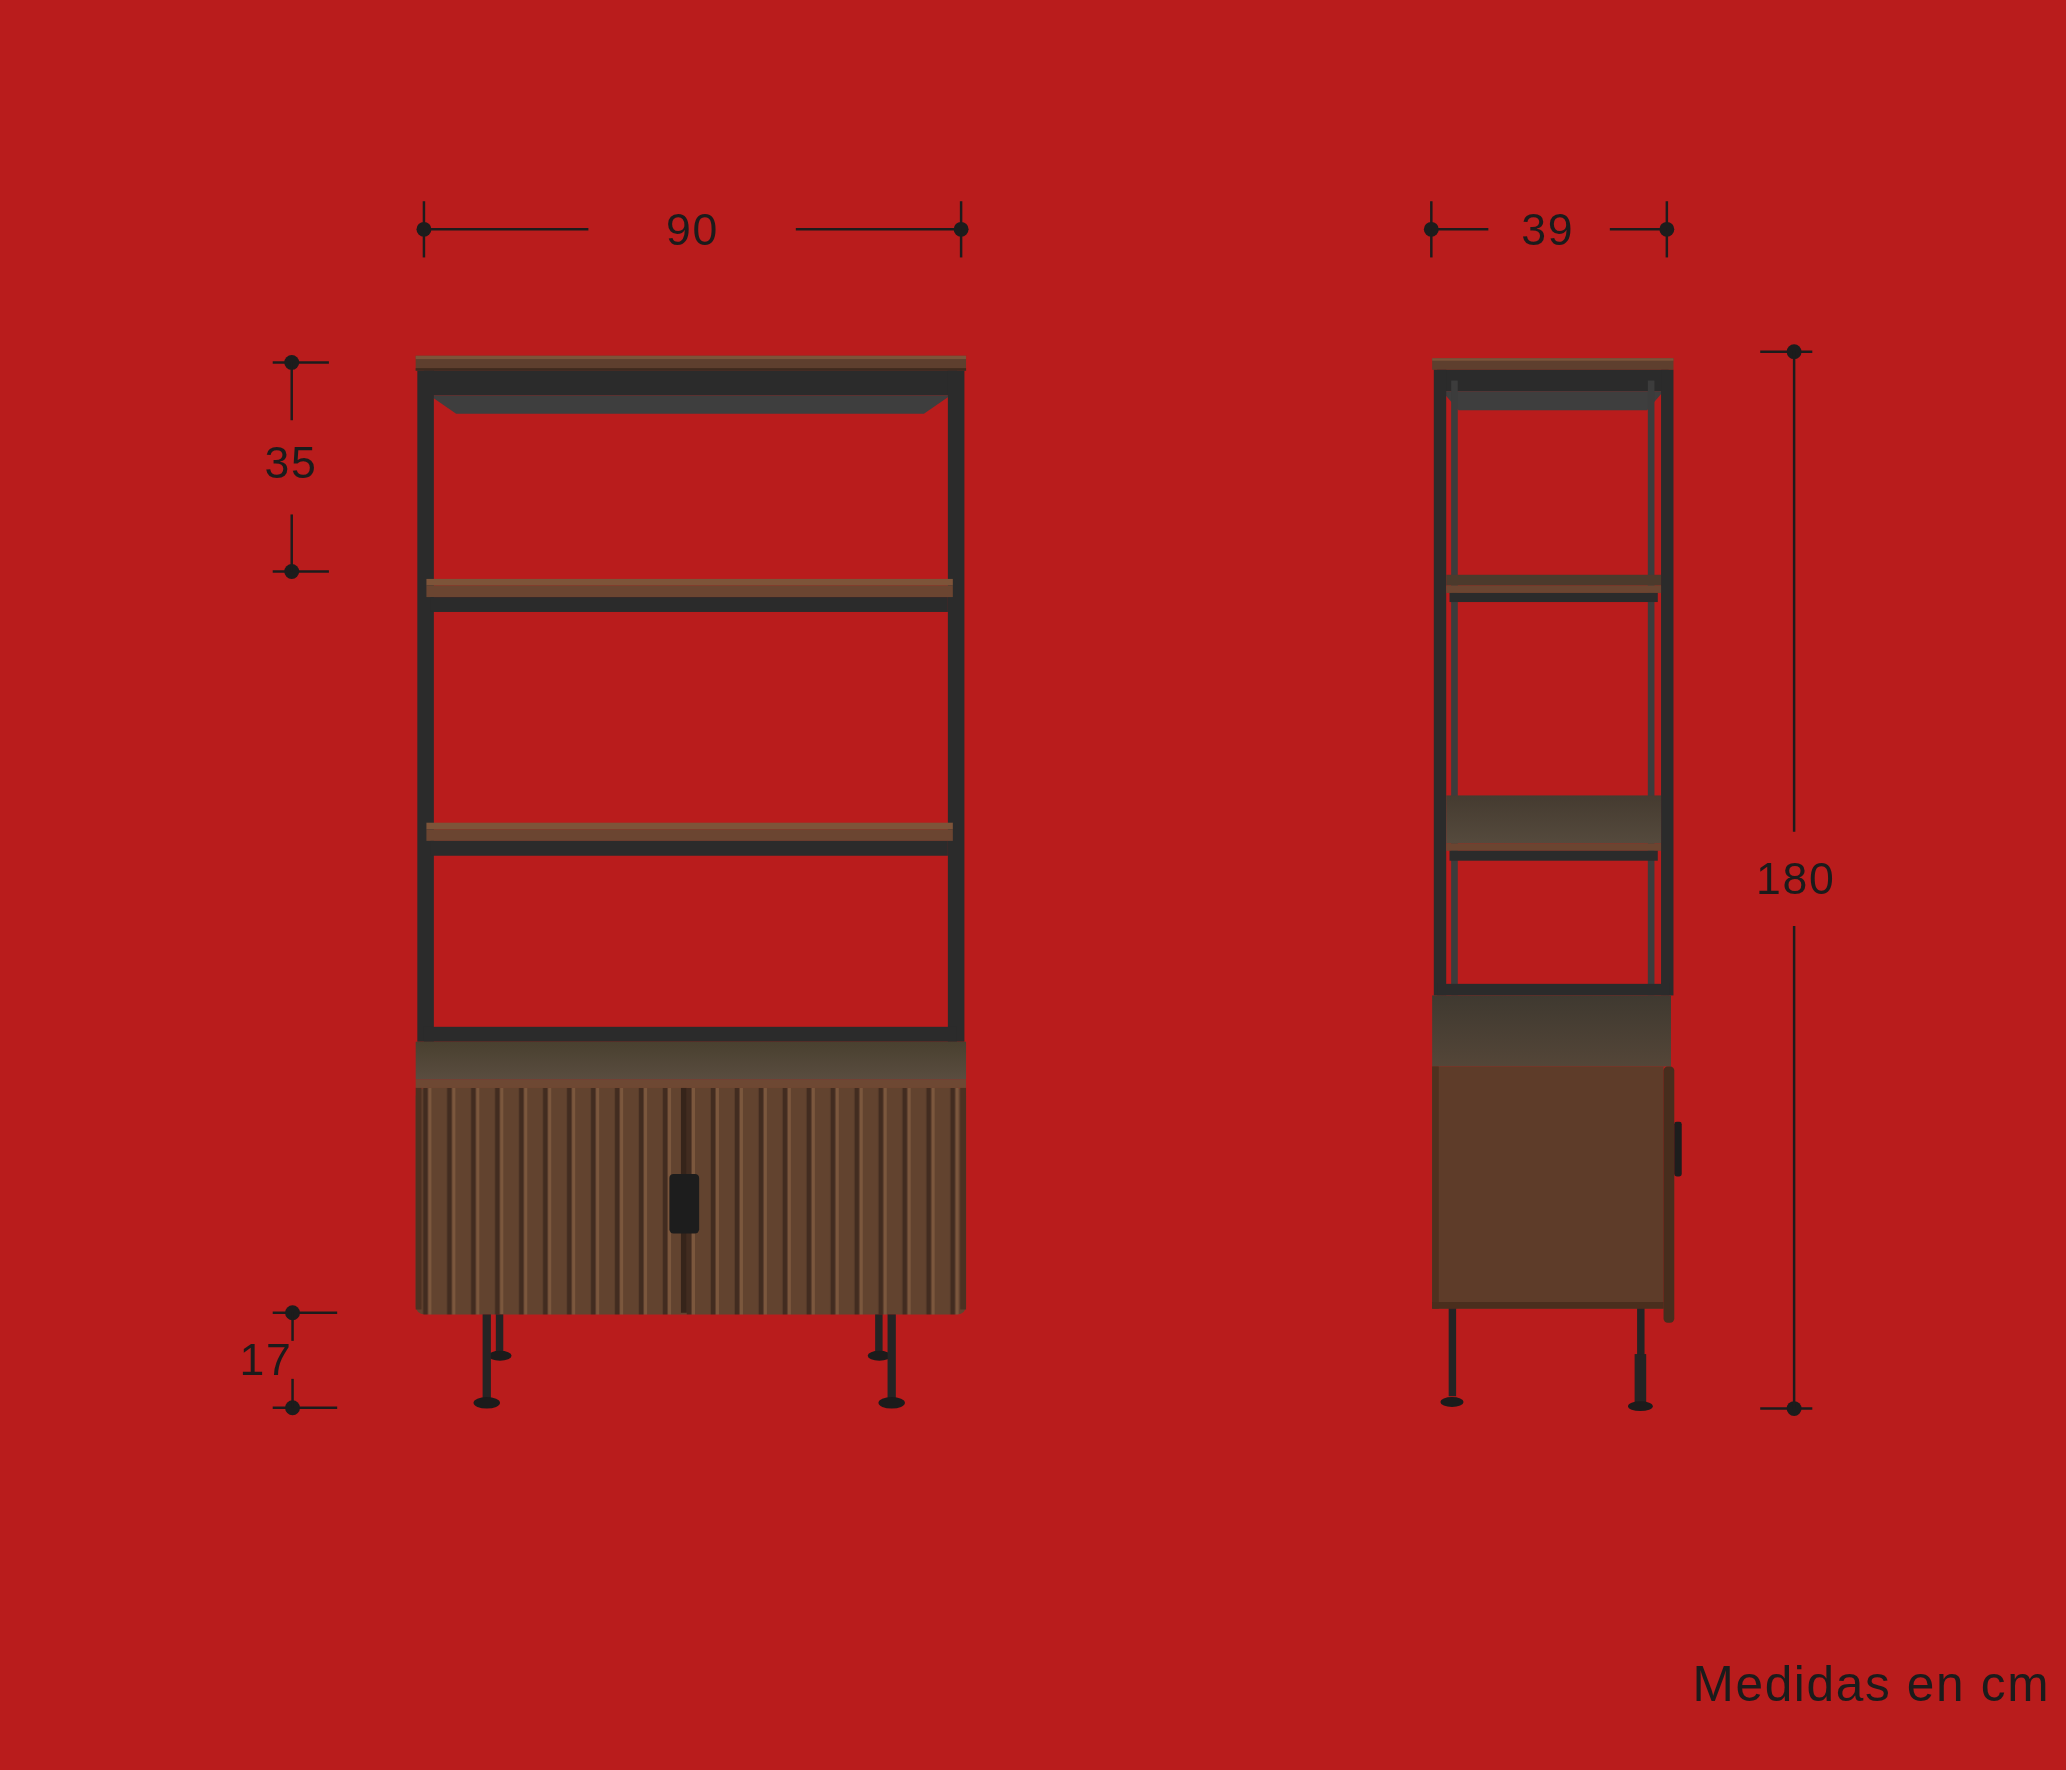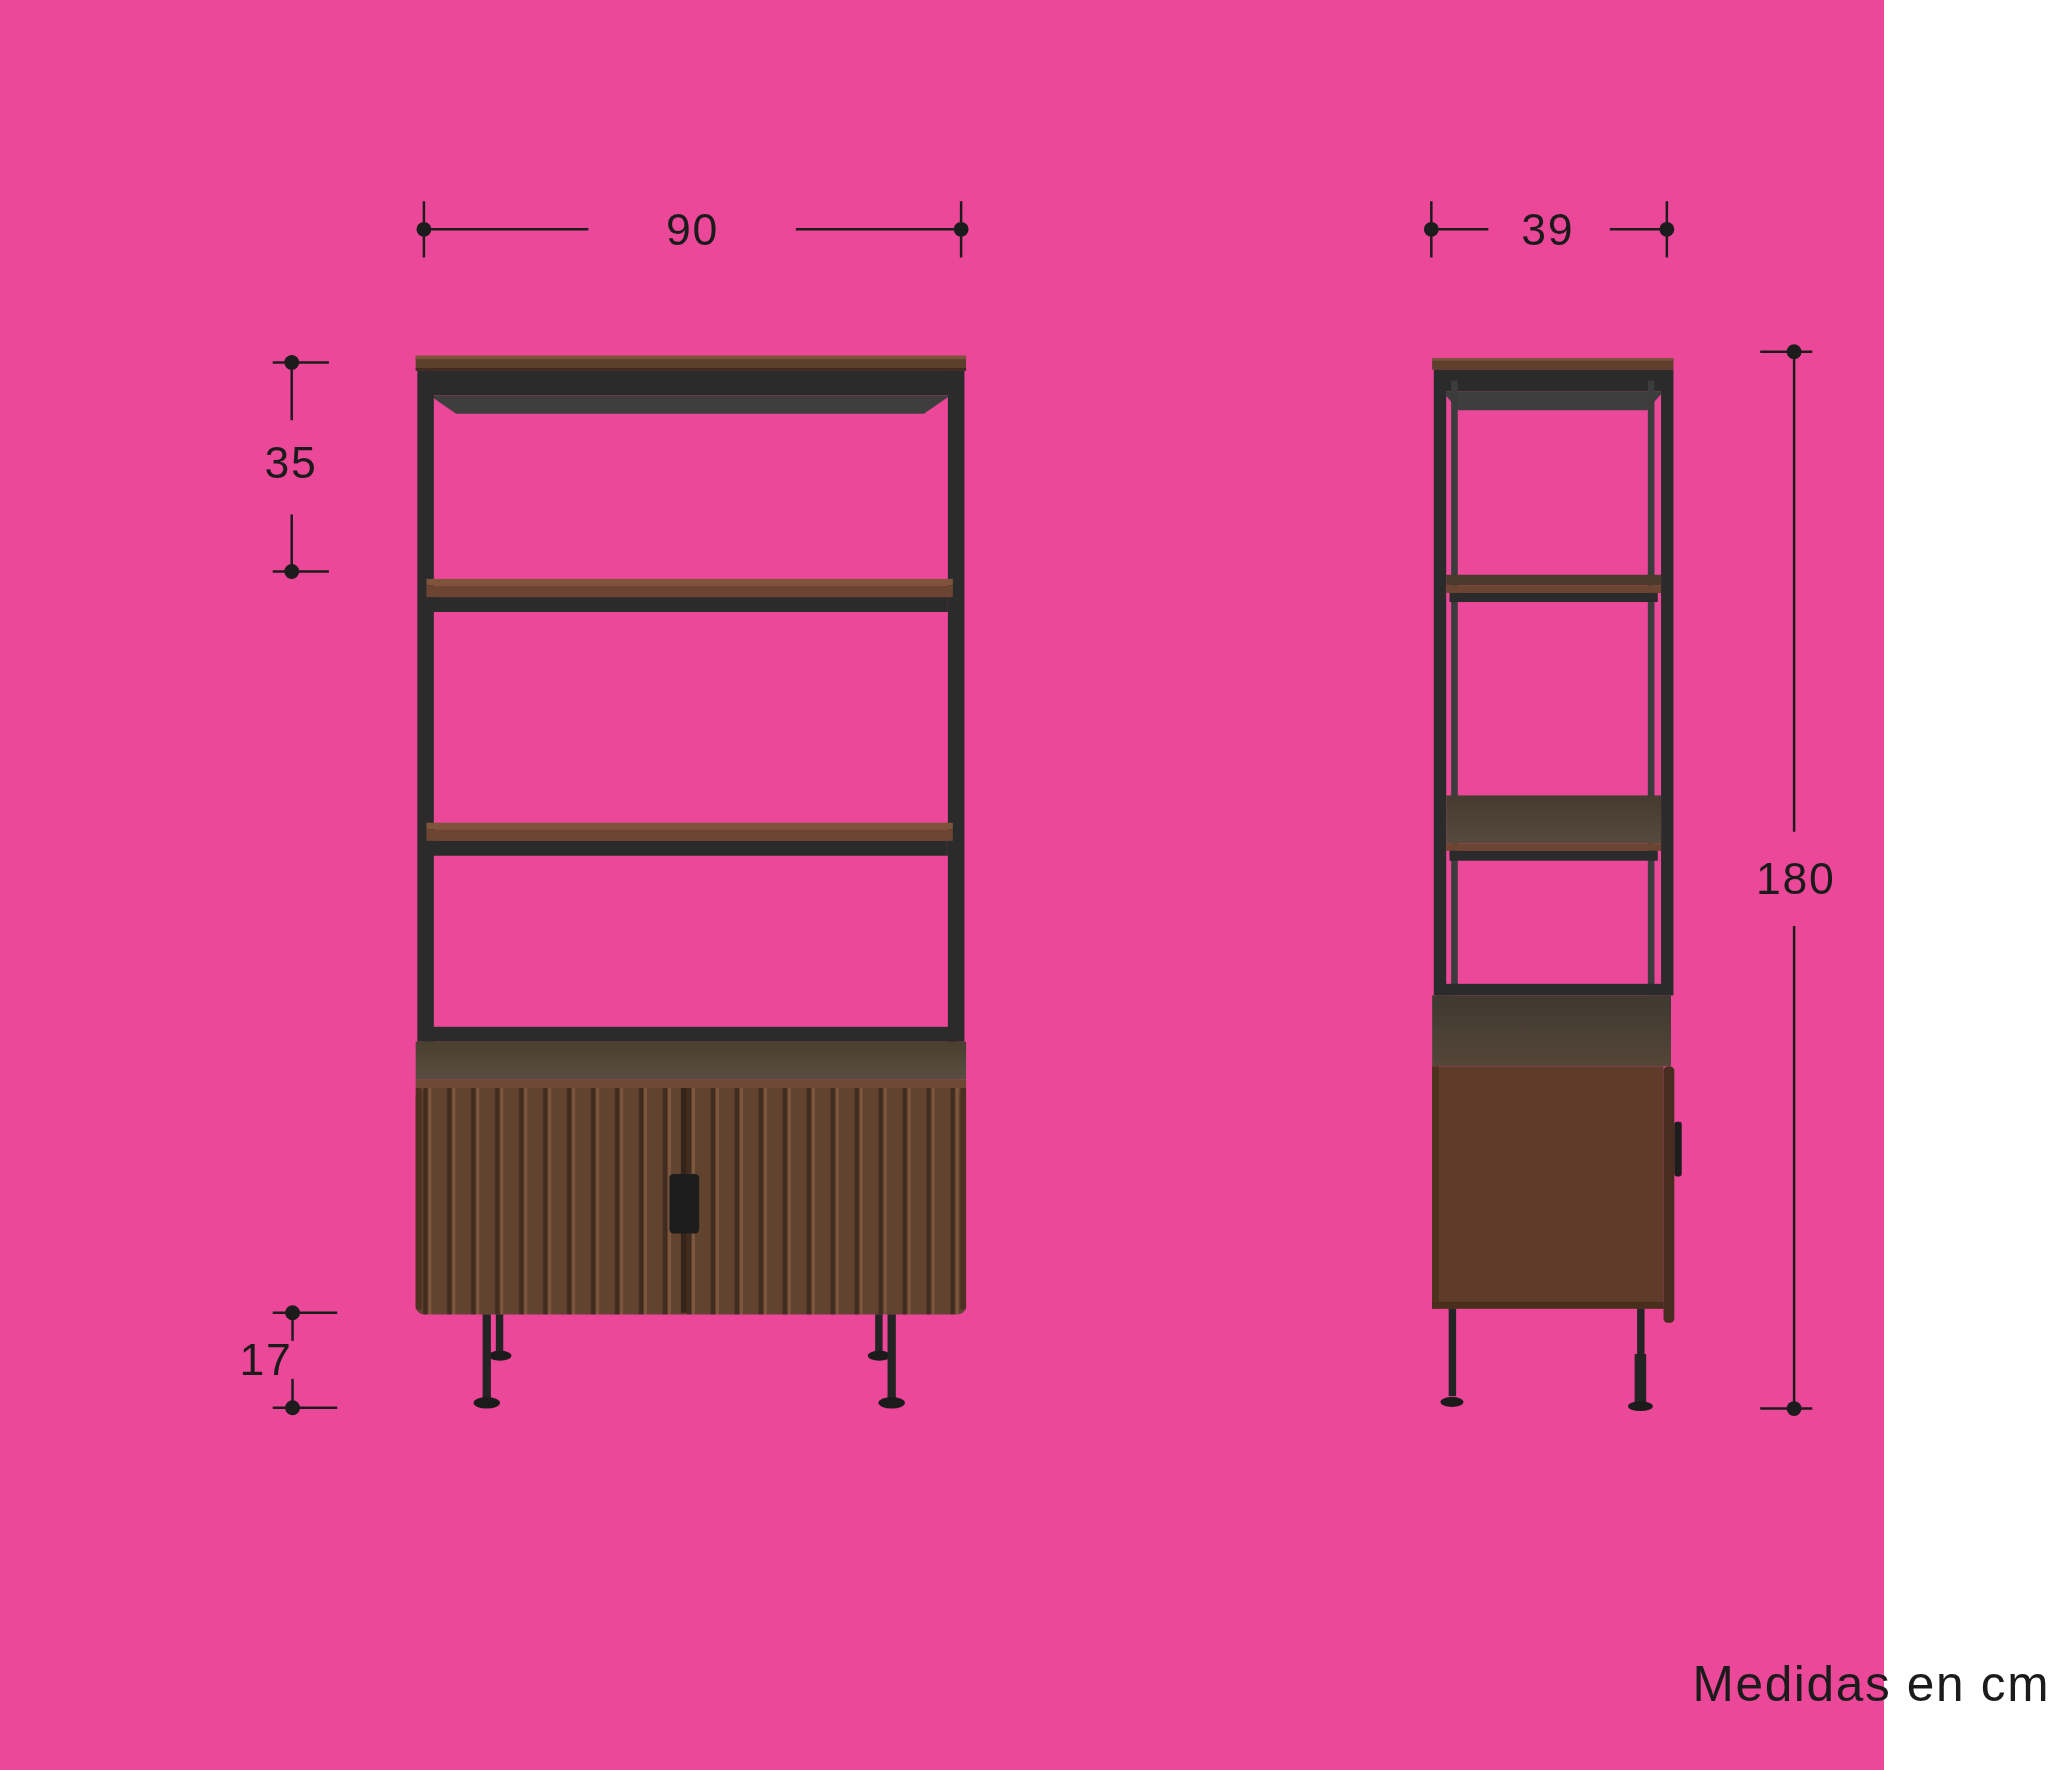--- a/index.html
+++ b/index.html
@@ -1,16 +1,16 @@
 <!DOCTYPE html>
 <html style="font-size:13.2px"><head>
 <meta charset="utf-8">
 <style>
   html,body{margin:0;padding:0;background:#ffffff;}
-  .canvas{width:1884px;height:1771px;position:relative;background:#ec4899;}
+  .canvas{width:2066px;height:1771px;position:relative;background:#b91c1c;}
   svg{display:block;}
   .metal{fill:#2b2b2b;}
   .metal-dark{fill:#3e3e3e;}
   .wood-top-line{fill:#7c543a;}
   .wood-dark-line{fill:#3e2a1e;}
   .shelf-edge{fill:#7d5439;}
   .shelf-face{fill:#6b4531;}
   .leg{fill:#242424;}
   .foot{fill:#1b1b1b;}
   .handle{fill:#1d1d1d;}

